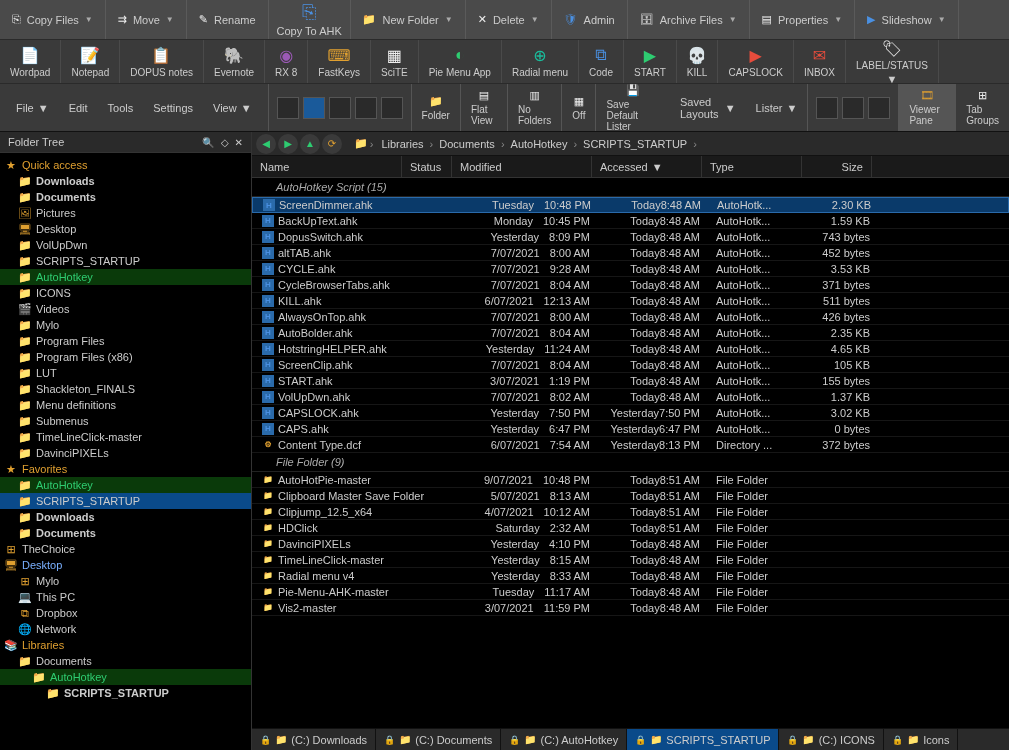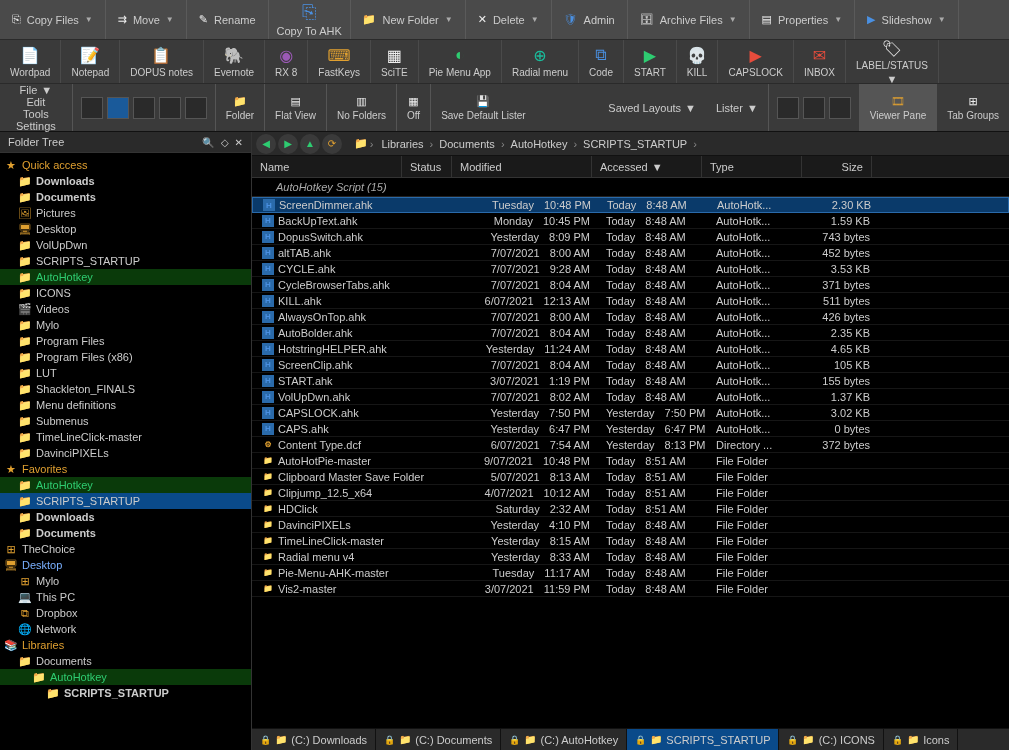--- a/index.html
+++ b/index.html
@@ -10,21 +10,21 @@
 .ribbon1 .btn { display:flex; align-items:center; gap:6px; padding:0 12px; border-right:1px solid #5a5a5a; cursor:pointer; white-space:nowrap; }
 .ribbon1 .btn.tall { flex-direction:column; justify-content:center; gap:2px; padding:0 8px; min-width:80px; }
 .ribbon1 .chev { font-size:8px; color:#aaa; }
 
 .ribbon2 { height:44px; background:#3a3a3a; display:flex; border-bottom:1px solid #2a2a2a; }
 .ribbon2 .btn { display:flex; flex-direction:column; align-items:center; justify-content:center; padding:2px 10px; border-right:1px solid #4a4a4a; cursor:pointer; gap:2px; }
 .ribbon2 .icon { width:20px; height:20px; display:flex; align-items:center; justify-content:center; font-size:16px; }
 .ribbon2 .lbl { font-size:10px; }
 
 .ribbon3 { height:48px; background:#3a3a3a; display:flex; align-items:center; border-bottom:1px solid #111; }
-.ribbon3 .menu { display:flex; align-items:center; padding:0 6px; height:100%;flex-direction:column; }
+.ribbon3 .menu { display:flex; align-items:center; padding:0 6px; height:100%; }
 .ribbon3 .menu .m { padding:0 10px; display:flex; align-items:center; gap:4px; cursor:pointer; height:100%; }
 .ribbon3 .viewbtns { display:flex; gap:4px; padding:0 8px; border-left:1px solid #555; height:100%; align-items:center; }
 .viewbtns .vb { width:22px; height:22px; background:#2a2a2a; border:1px solid #555; display:flex; cursor:pointer; }
 .viewbtns .vb.sel { background:#1a5a9a; }
 .ribbon3 .tool { display:flex; flex-direction:column; align-items:center; justify-content:center; padding:0 10px; border-left:1px solid #555; height:100%; cursor:pointer; gap:2px; }
 .ribbon3 .tool.sel { background:#555; }
 .ribbon3 .tool .lbl { font-size:10px; }
 .ribbon3 .spacer { flex:1; }
 
 
@@ -52,21 +52,21 @@
 .c.name{width:150px}.c.status{width:50px}.c.mod{width:140px;justify-content:flex-start}.c.acc{width:110px;}.c.type{width:100px}.c.size{width:70px;justify-content:flex-end}
 
 .files { flex:1; overflow:auto; }
 .grp { font-style:italic; color:#aaa; padding:3px 10px 3px 24px; border-bottom:1px solid #222; }
 .row { display:flex; border-bottom:1px solid #161616; height:16px; align-items:center; cursor:pointer; }
 .row.sel { background:#0a3a6a; border:1px solid #2a6aaa; }
 .row .cell { padding:0 8px; overflow:hidden; text-overflow:ellipsis; white-space:nowrap; }
 .cell.name{width:190px;display:flex;gap:4px;align-items:center;padding-left:10px}
 .cell.status{width:10px}
 .cell.mod{width:140px;text-align:right;display:flex;justify-content:flex-end;gap:10px}
-.cell.acc{width:110px;text-align:right;display:flex;gap:10px}
+.cell.acc{width:110px;text-align:right;display:flex;justify-content:flex-end;gap:0}
 .cell.type{width:100px}
 .cell.size{width:70px;text-align:right}
 .fic { width:12px; height:12px; display:inline-flex; align-items:center; justify-content:center; font-size:10px; }
 
 .tabs { height:22px; background:#2a2a2a; display:flex; border-top:1px solid #111; }
 .tab { display:flex; align-items:center; gap:4px; padding:0 8px; border-right:1px solid #111; cursor:pointer; }
 .tab.active { background:#0a4a8a; }
 .tab .lock { font-size:9px; color:#e0a030; }
 .tab .fic { color:#e0a030; }
 
@@ -711,20 +711,21 @@
             <span>6/07/2021</span>
             <span>7:54 AM</span>
           </div>
           <div class="cell acc">
             <span>Yesterday</span>
             <span>8:13 PM</span>
           </div>
           <div class="cell type">Directory ...</div>
           <div class="cell size">372 bytes</div>
         </div>
+        <div class="grp">File Folder (9)</div>
         <div class="row">
           <div class="cell name">
             <span class="fic i-orange" style="background:;width:12px;height:12px;font-size:8px;font-weight:bold">📁</span>
             <span>AutoHotPie-master</span>
           </div>
           <div class="cell status"></div>
           <div class="cell mod">
             <span>9/07/2021</span>
             <span>10:48 PM</span>
           </div>

